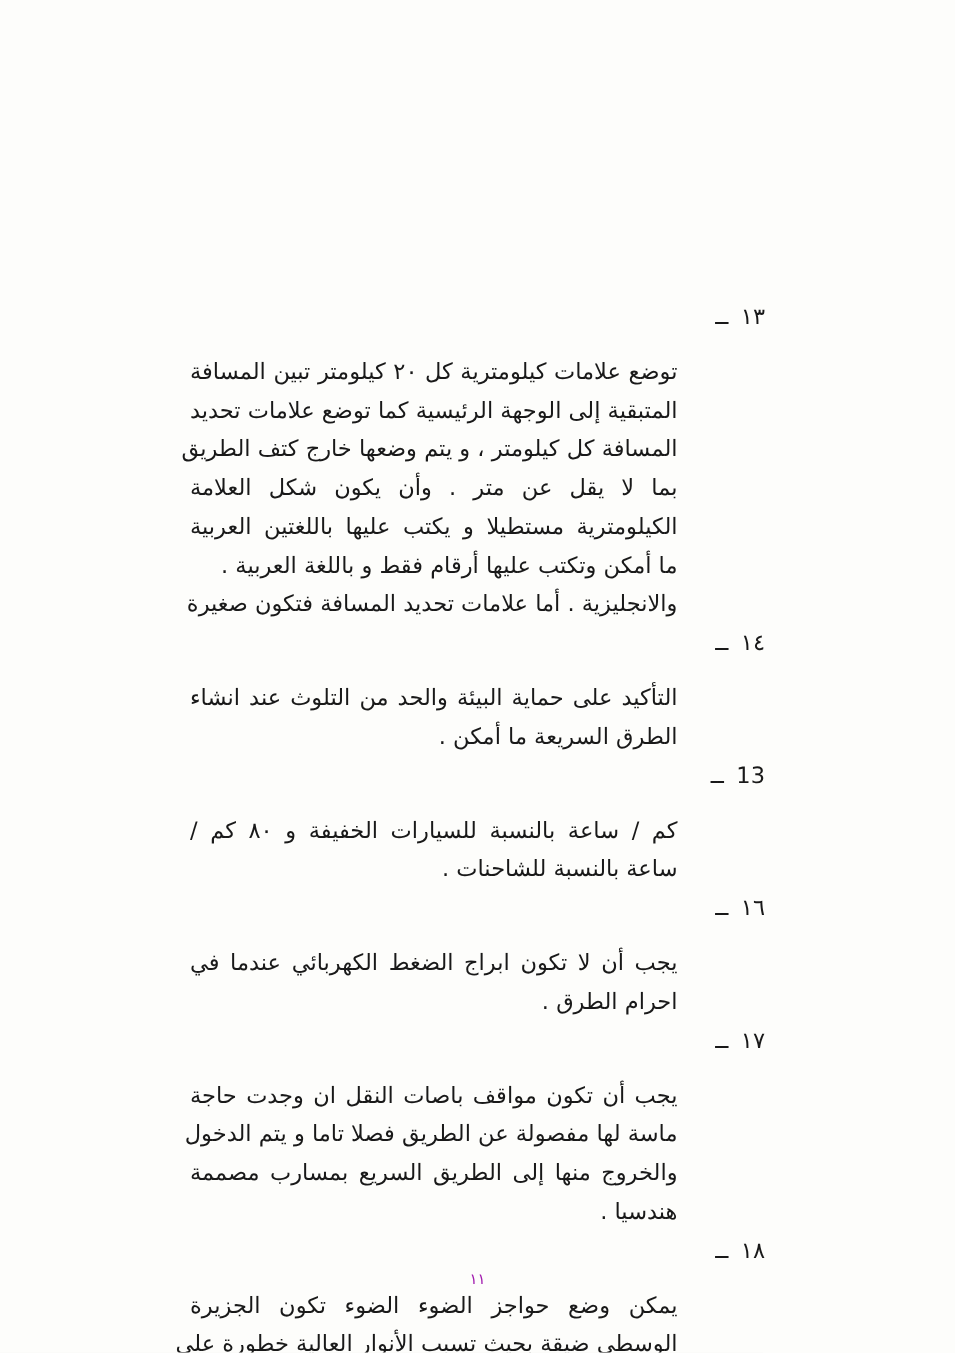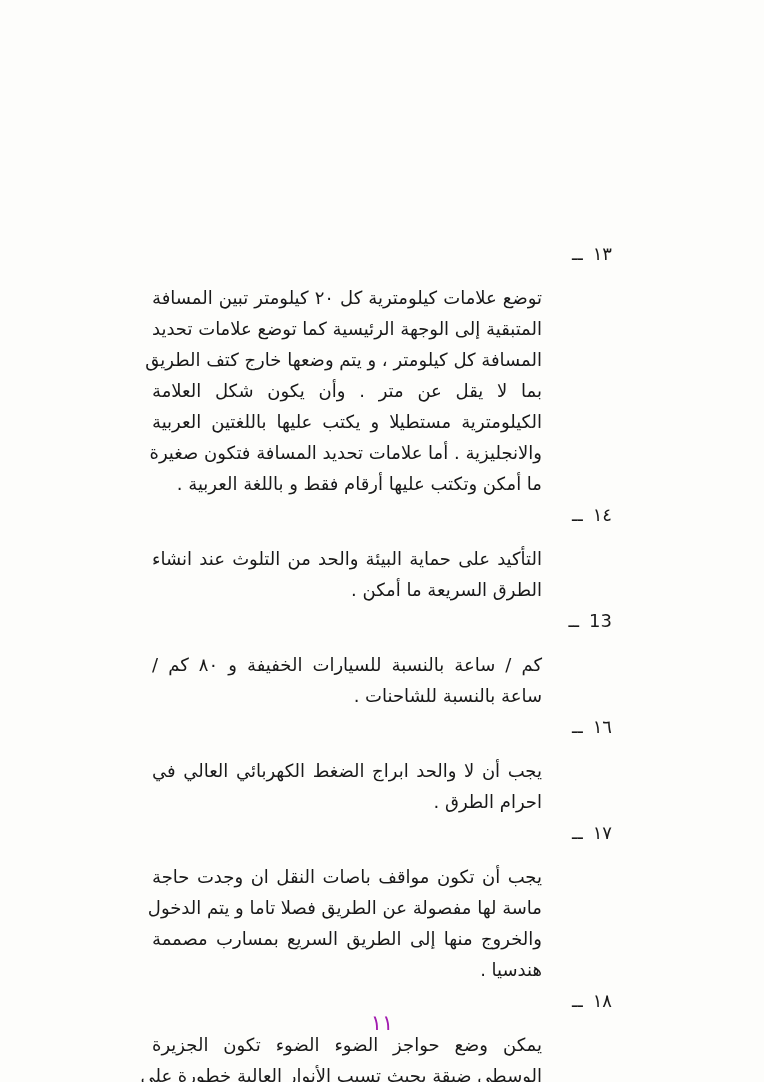--- a/index.html
+++ b/index.html
@@ -61,43 +61,43 @@
   .line.last {
     text-align: right;
     text-align-last: right;
   }
   .pagenum {
     position: absolute;
     top: 1012px;
     left: 0;
     width: 764px;
     text-align: center;
-    font-size: 21px;
+    font-size: 12px;
     line-height: 22px;
     color: #a21caf;
   }
 </style>
 </head>
 <body>
 
 <div class="page">
   <main class="content" id="list-root">
       <div class="item">
         <div class="num-cell">
           <span class="n">١٣</span>
           <span class="dash">ــ</span>
         </div>
         <div class="lines">
           <div class="line">توضع علامات كيلومترية كل ٢٠ كيلومتر تبين المسافة</div>
           <div class="line">المتبقية إلى الوجهة الرئيسية كما توضع علامات تحديد</div>
           <div class="line">المسافة كل كيلومتر ، و يتم وضعها خارج كتف الطريق</div>
           <div class="line">بما لا يقل عن متر . وأن يكون شكل العلامة</div>
           <div class="line">الكيلومترية مستطيلا و يكتب عليها باللغتين العربية</div>
+          <div class="line last">ما أمكن وتكتب عليها أرقام فقط و باللغة العربية .</div>
           <div class="line">والانجليزية . أما علامات تحديد المسافة فتكون صغيرة</div>
-          <div class="line last">ما أمكن وتكتب عليها أرقام فقط و باللغة العربية .</div>
         </div>
       </div>
       <div class="item">
         <div class="num-cell">
           <span class="n">١٤</span>
           <span class="dash">ــ</span>
         </div>
         <div class="lines">
           <div class="line">التأكيد على حماية البيئة والحد من التلوث عند انشاء</div>
           <div class="line last">الطرق السريعة ما أمكن .</div>
@@ -112,21 +112,21 @@
           <div class="line">كم / ساعة بالنسبة للسيارات الخفيفة و ٨٠ كم /</div>
           <div class="line last">ساعة بالنسبة للشاحنات .</div>
         </div>
       </div>
       <div class="item">
         <div class="num-cell">
           <span class="n">١٦</span>
           <span class="dash">ــ</span>
         </div>
         <div class="lines">
-          <div class="line">يجب أن لا والحد ابراج الضغط الكهربائي العالي في</div>
+          <div class="line">يجب أن لا تكون ابراج الضغط الكهربائي عندما في</div>
           <div class="line last">احرام الطرق .</div>
         </div>
       </div>
       <div class="item">
         <div class="num-cell">
           <span class="n">١٧</span>
           <span class="dash">ــ</span>
         </div>
         <div class="lines">
           <div class="line">يجب أن تكون مواقف باصات النقل ان وجدت حاجة</div>

